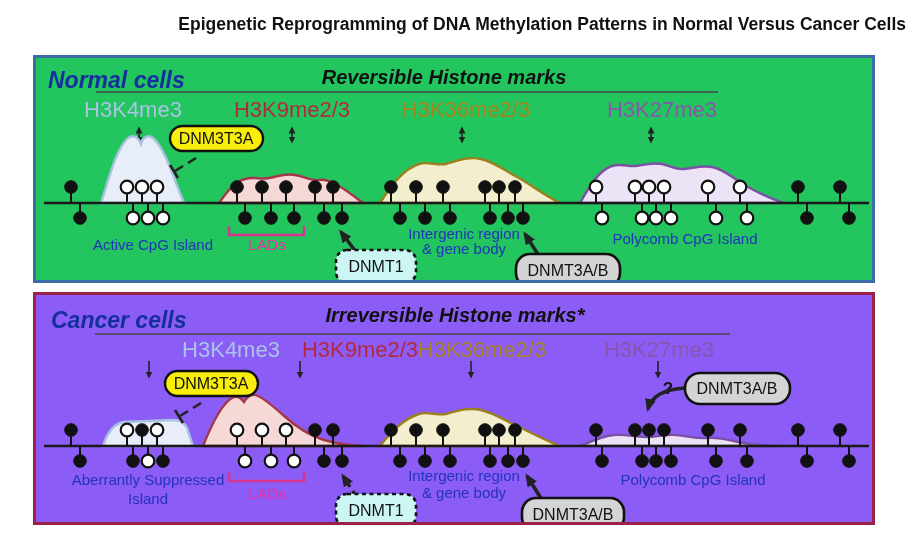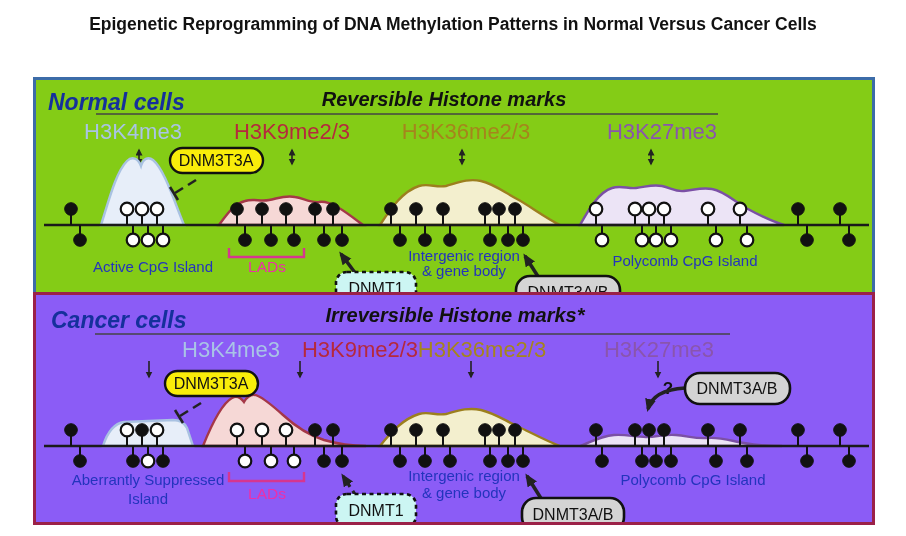--- a/index.html
+++ b/index.html
@@ -1,21 +1,21 @@
 <!DOCTYPE html>
 <html><head>
 <meta charset="utf-8">
 <style>
   html,body{margin:0;padding:0;background:#ffffff;}
   body{width:906px;height:536px;position:relative;overflow:hidden;
        font-family:"Liberation Sans", sans-serif;}
-  .title{position:absolute;top:14px;left:0;width:906px;text-align:center;
+  .title{position:absolute;top:14px;left:0;width:906px;text-align:right;
          font-size:17.5px;font-weight:bold;color:#111;}
   .panel{position:absolute;left:33px;width:842px;box-sizing:border-box;}
-  .panel-normal{top:55px;height:228px;background:#84cc16;border:3px solid #3c6ca8;margin-top:22px;}
+  .panel-normal{top:55px;height:228px;background:#22c55e;border:3px solid #3c6ca8;}
   .panel-cancer{top:292px;height:233px;background:#8b5cf6;border:3px solid #9b2148;}
   svg{display:block;}
   text{font-family:"Liberation Sans", sans-serif;}
   .cell-label{font-size:23px;font-weight:bold;font-style:italic;fill:#15309c;}
   .heading{font-size:20px;font-weight:bold;font-style:italic;fill:#111;}
   .hm{font-size:22px;}
   .region-label{font-size:15px;fill:#2334bd;}
   .lads-label{font-size:15.5px;fill:#ee2fa8;}
   .enzyme-label{font-size:16px;fill:#111;}
   .qmark{font-size:17px;font-weight:bold;fill:#111;}

